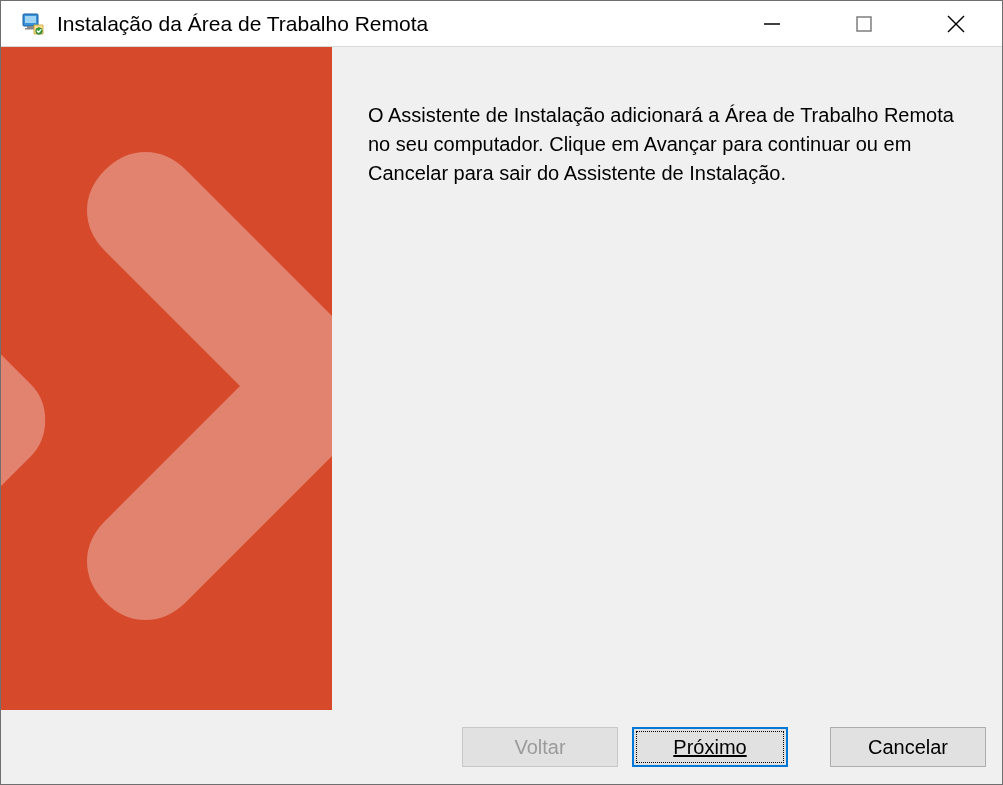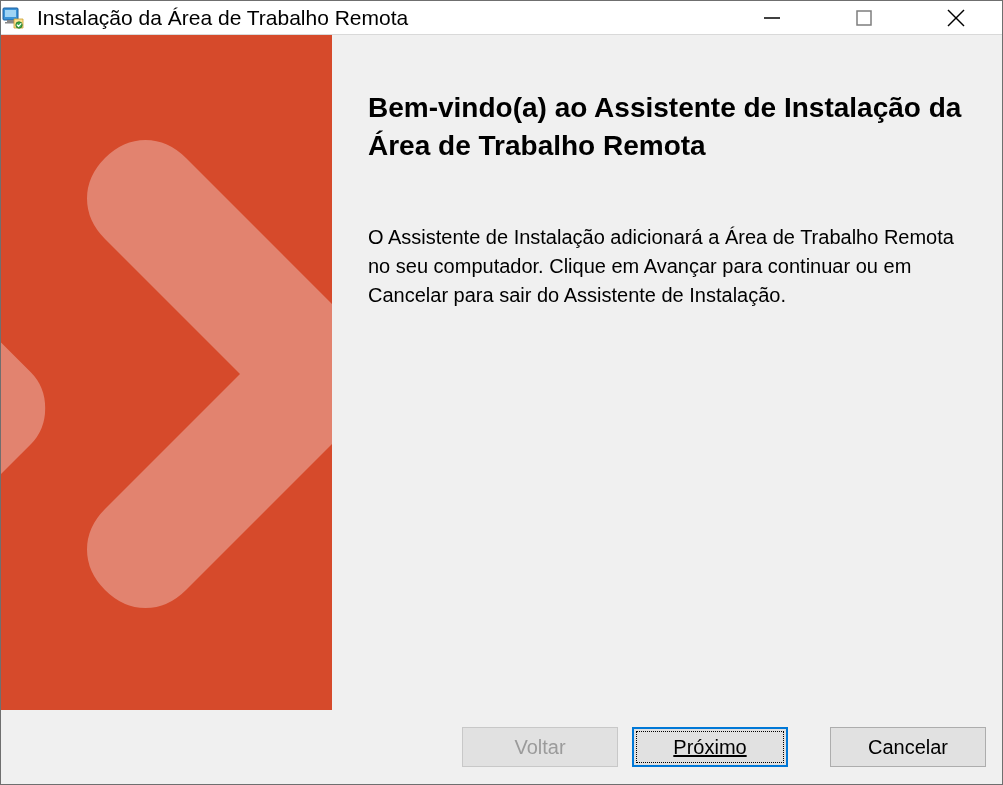--- a/index.html
+++ b/index.html
@@ -16,25 +16,25 @@
     }
     .window {
       width: 1003px;
       height: 785px;
       border: 1px solid #6f6f6f;
       background: #f0f0f0;
       display: flex;
       flex-direction: column;
     }
     .titlebar {
-      height: 34px;
+      height: 46px;
       background: #ffffff;
       display: flex;
       align-items: center;
-      padding-left: 0;
+      padding-left: 20px;
       border-bottom: 1px solid #d9d9d9;
       flex-shrink: 0;
     }
     .titlebar-icon {
       width: 24px;
       height: 24px;
       margin-right: 12px;
       flex-shrink: 0;
     }
     .titlebar-title {
@@ -193,21 +193,20 @@
                  Q 40 480 60 460
                  L 210 310
                  L 60 160
                  Q 40 140 40 115
                  Q 40 90 60 70
                  Q 80 50 105 50
                  Q 130 50 150 70 Z" fill="#e2836f" transform="translate(-215,150) scale(0.72)"></path>
       </svg>
     </div>
     <div class="main-panel">
-      <h1 class="heading">Bem-vindo(a) ao Assistente de Instalação da Área de Trabalho Remota</h1>
       <p class="body-text">O Assistente de Instalação adicionará a Área de Trabalho Remota no seu computador. Clique em Avançar para continuar ou em Cancelar para sair do Assistente de Instalação.</p>
     </div>
   </div>
 
   <div class="button-bar">
     <button class="btn" disabled="">Voltar</button>
     <button class="btn btn-focus">Próximo</button>
     <span class="spacer-gap"></span>
     <button class="btn">Cancelar</button>
   </div>

